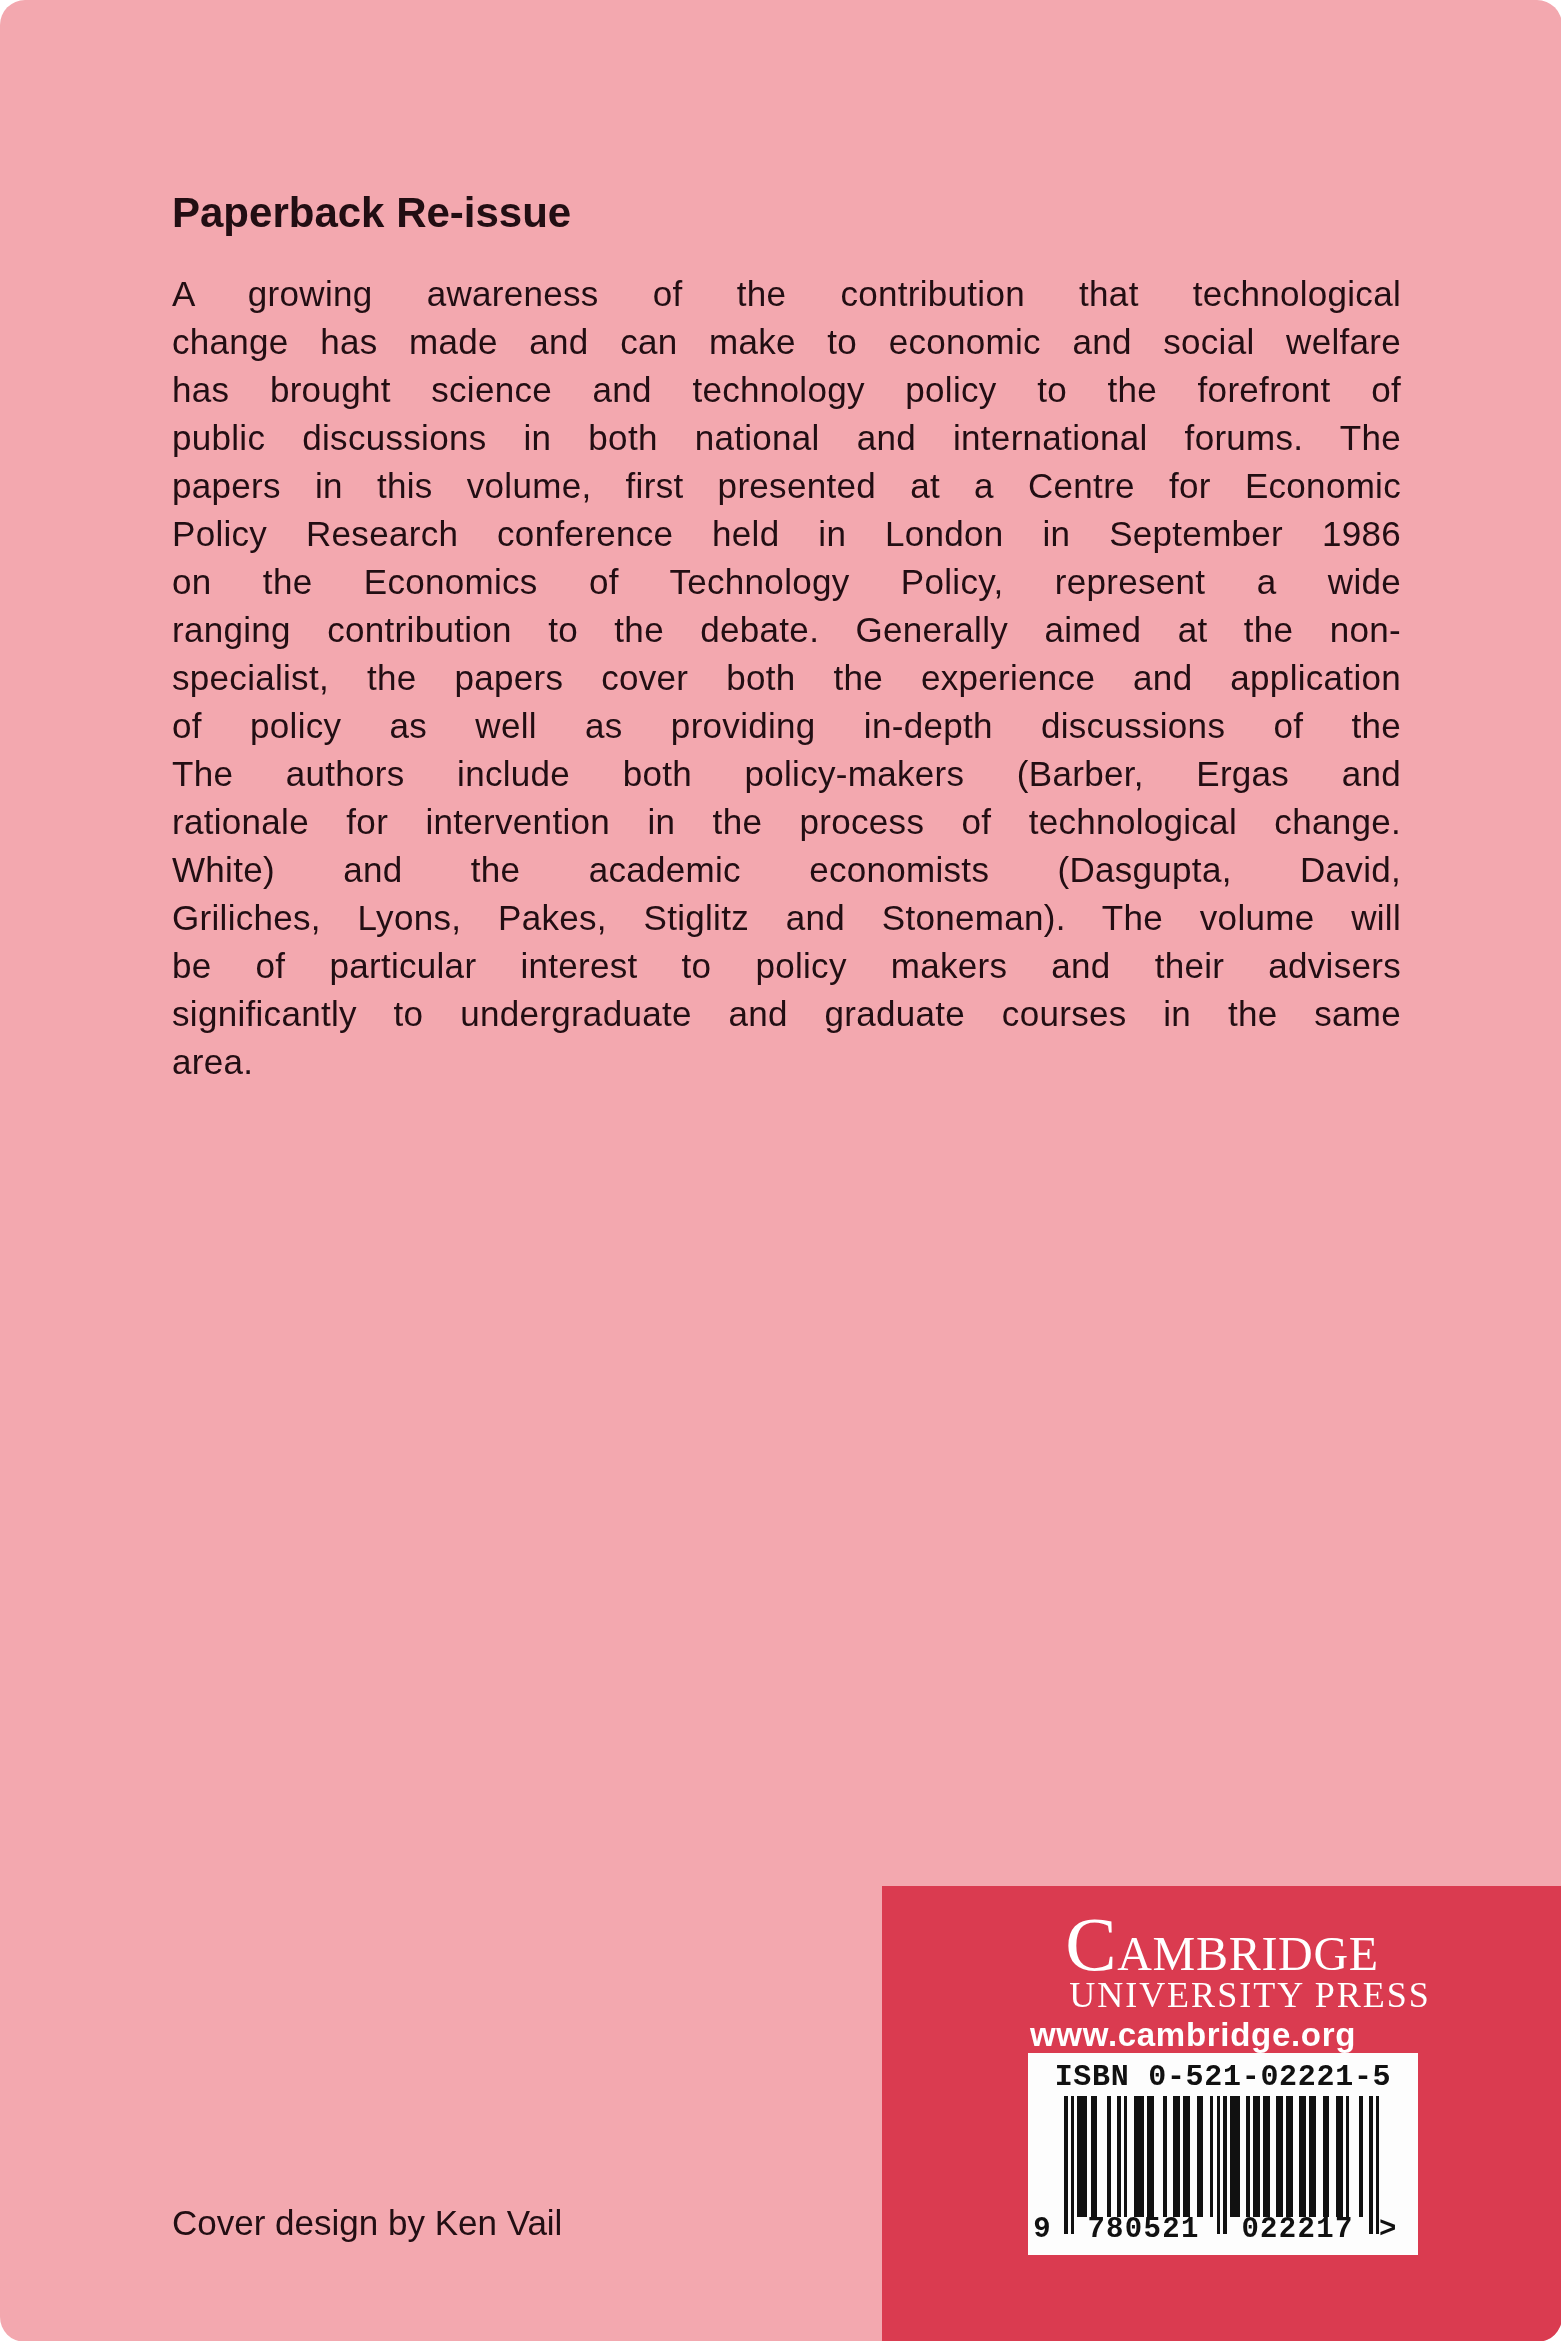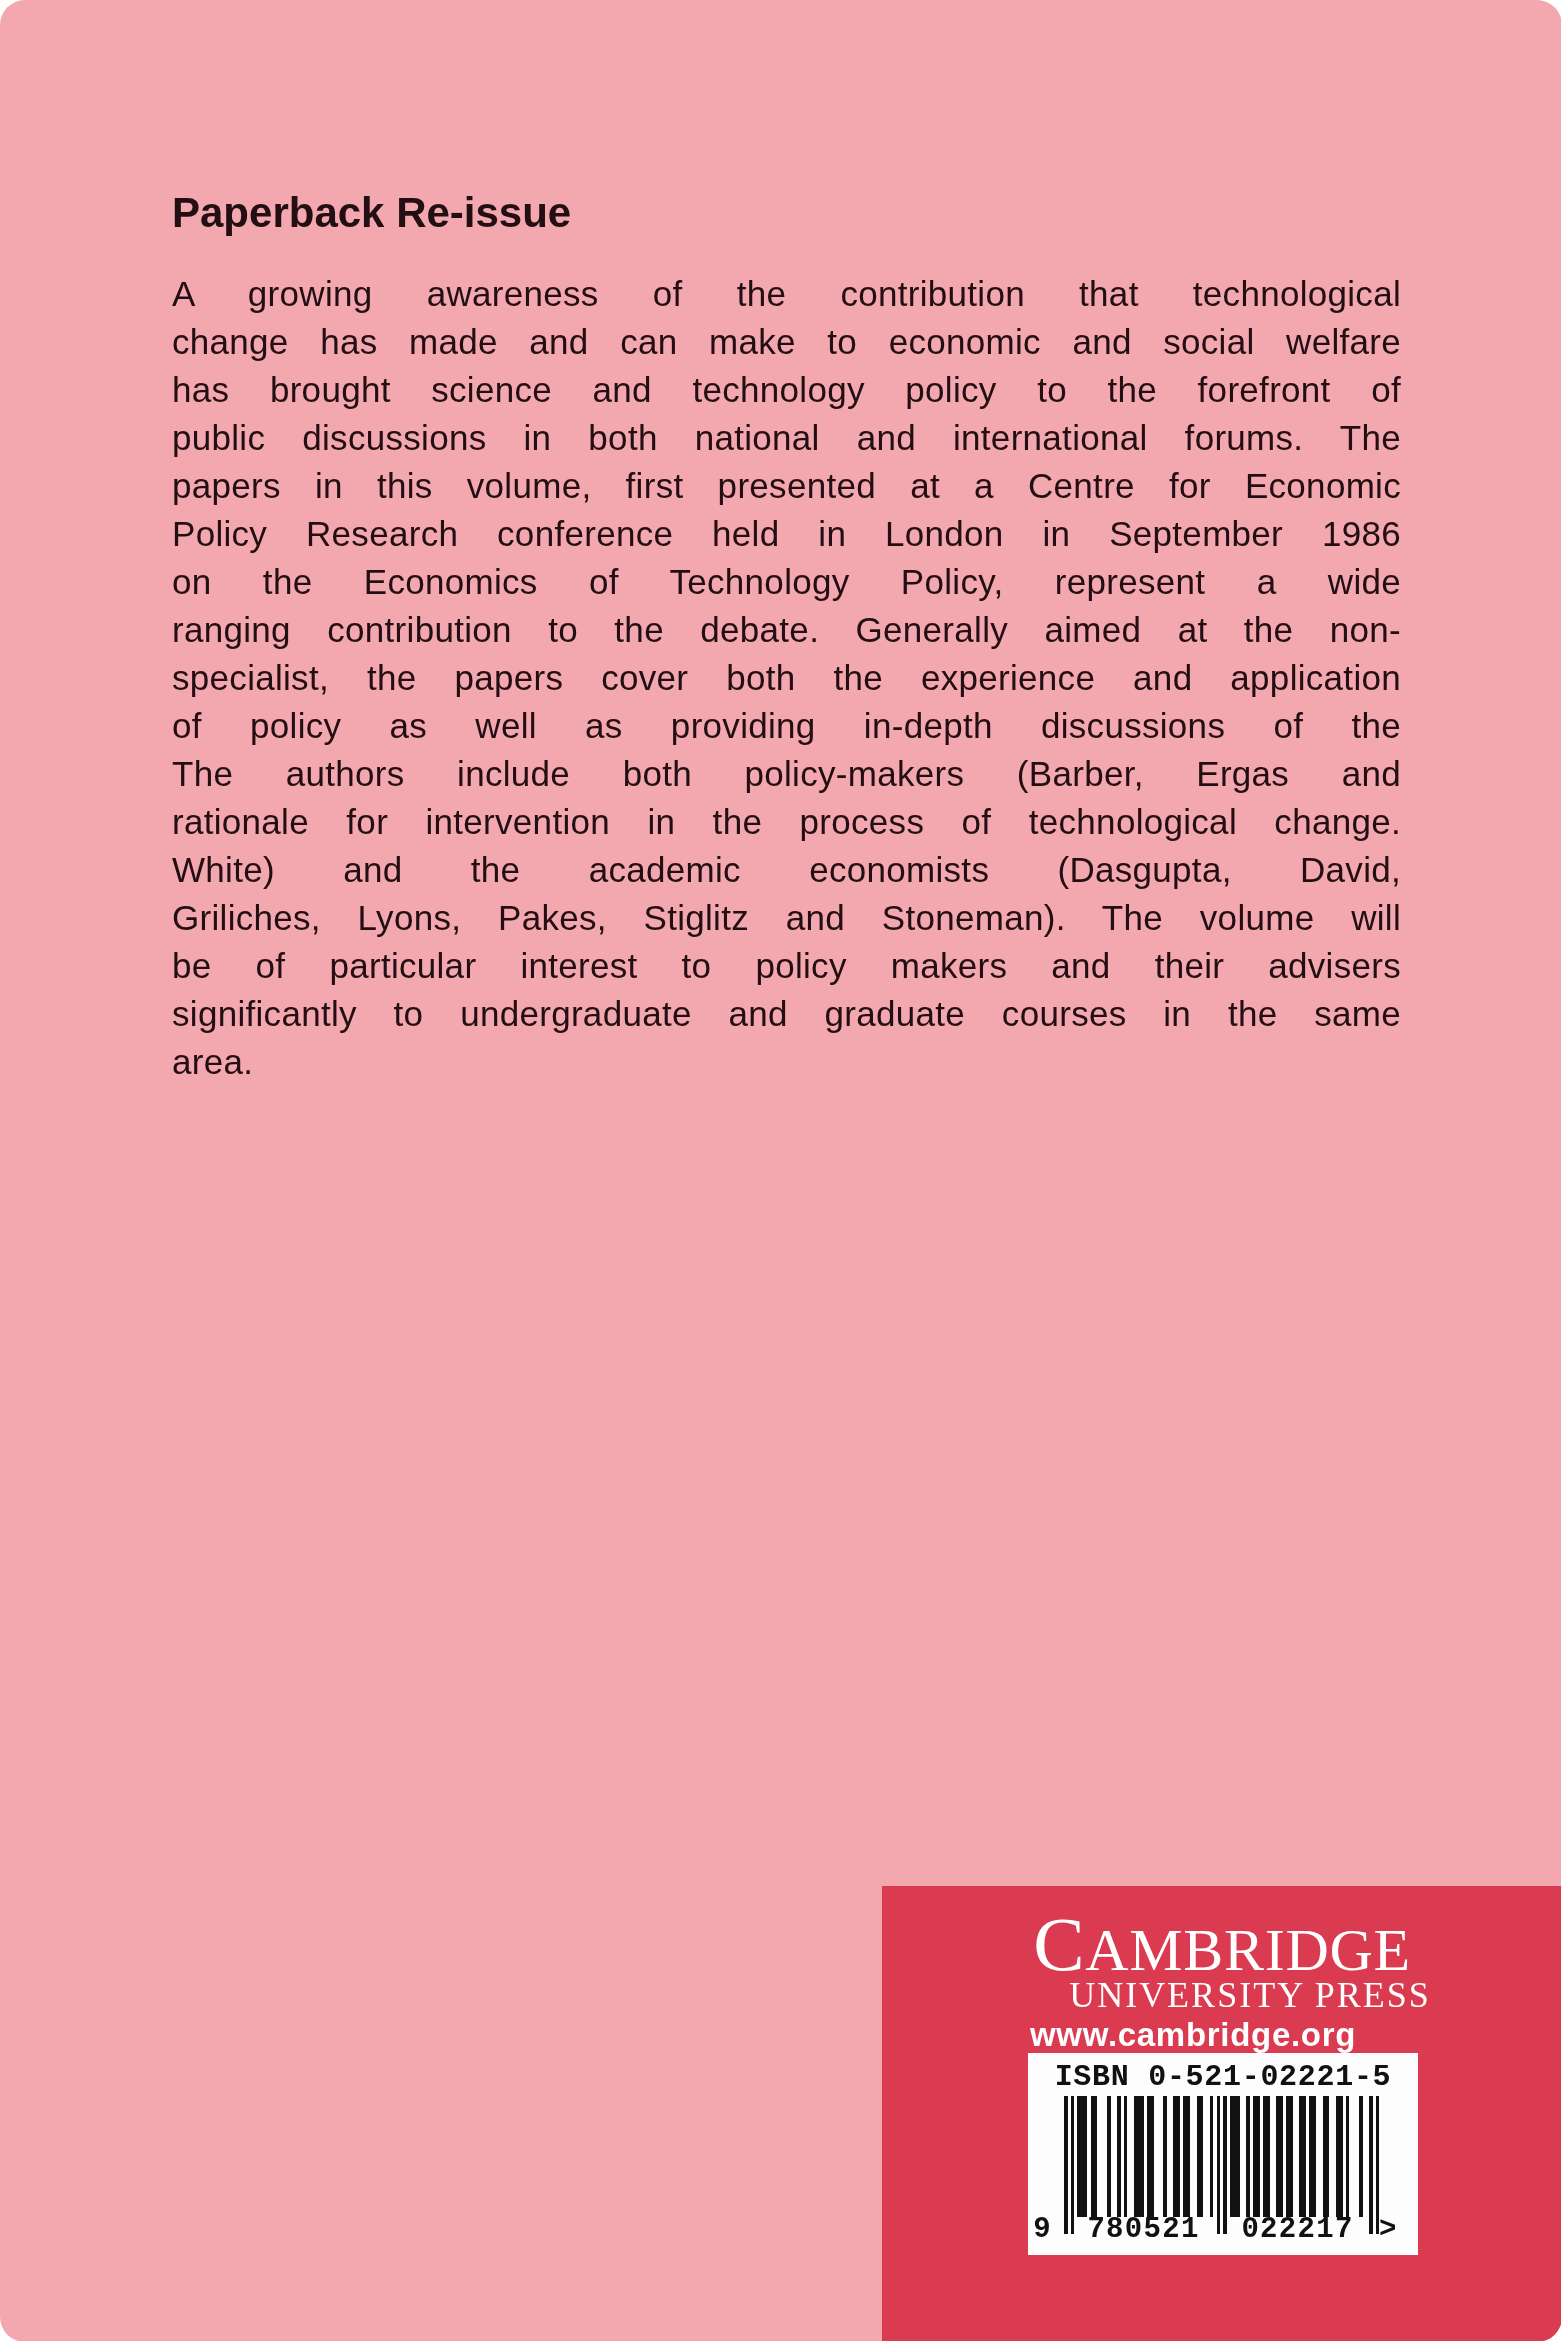--- a/index.html
+++ b/index.html
@@ -45,21 +45,21 @@
     position:absolute;
     left:882px;top:1886px;
     width:680px;height:456px;
     background:#DA3B50;
   }
   .pub-name1{
     position:absolute;
     left:0;top:14.3px;width:100%;
     text-align:center;
     font-family:"Liberation Serif", serif;
-    font-size:60px;
+    font-size:48px;
     color:#FFFFFF;
     letter-spacing:0.7px;
   }
   .pub-name1::first-letter{
     font-size:77px;
   }
   .pub-name2{
     position:absolute;
     left:0;top:88px;width:100%;
     text-align:center;
@@ -132,20 +132,21 @@
       <div class="line">of policy as well as providing in-depth discussions of the</div>
       <div class="line">The authors include both policy-makers (Barber, Ergas and</div>
       <div class="line">rationale for intervention in the process of technological change.</div>
       <div class="line">White) and the academic economists (Dasgupta, David,</div>
       <div class="line">Griliches, Lyons, Pakes, Stiglitz and Stoneman). The volume will</div>
       <div class="line">be of particular interest to policy makers and their advisers</div>
       <div class="line">significantly to undergraduate and graduate courses in the same</div>
       <div class="line last">area.</div>
     </div>
 
+  <div class="credit">Cover design by Ken Vail</div>
 
   <div class="publisher">
 
     <div class="pub-name1">CAMBRIDGE</div>
 
     <div class="pub-name2">UNIVERSITY PRESS</div>
 
     <div class="pub-site">www.cambridge.org</div>
 
     <div class="isbn-box">

